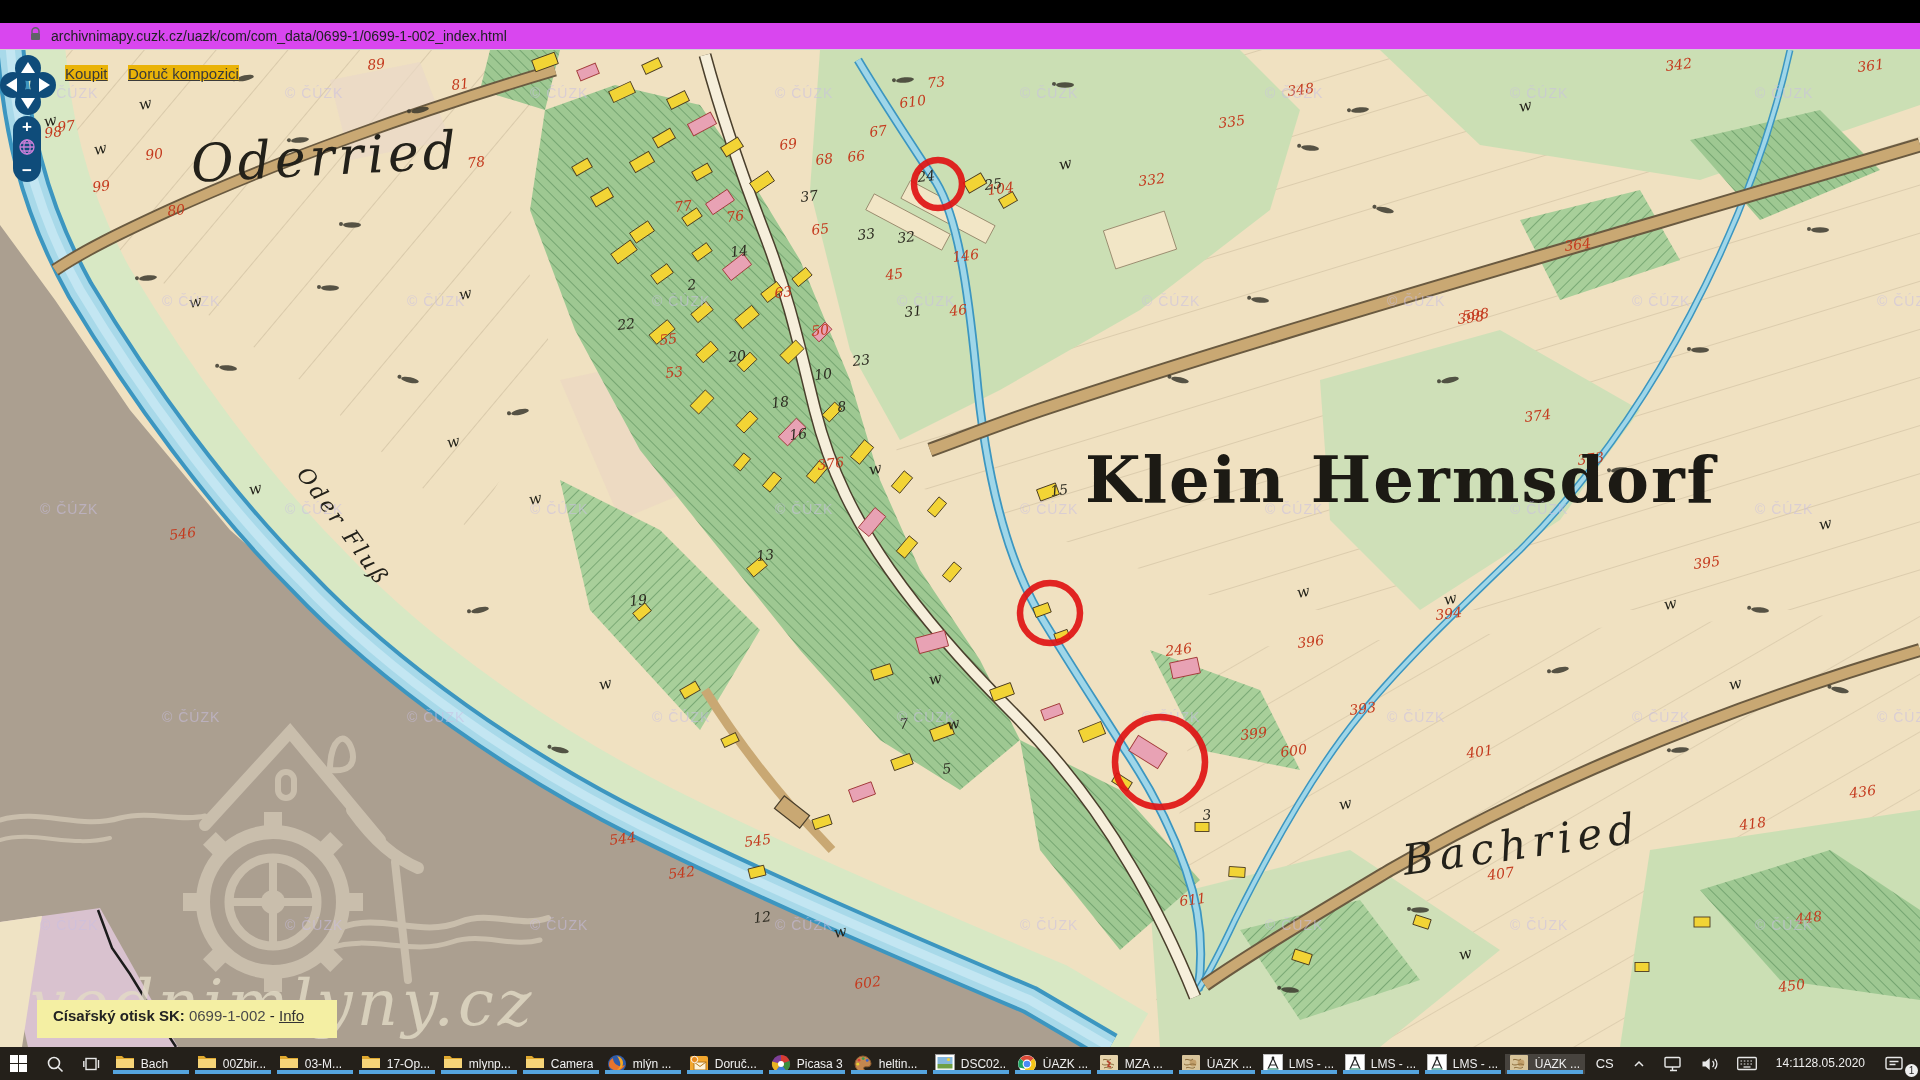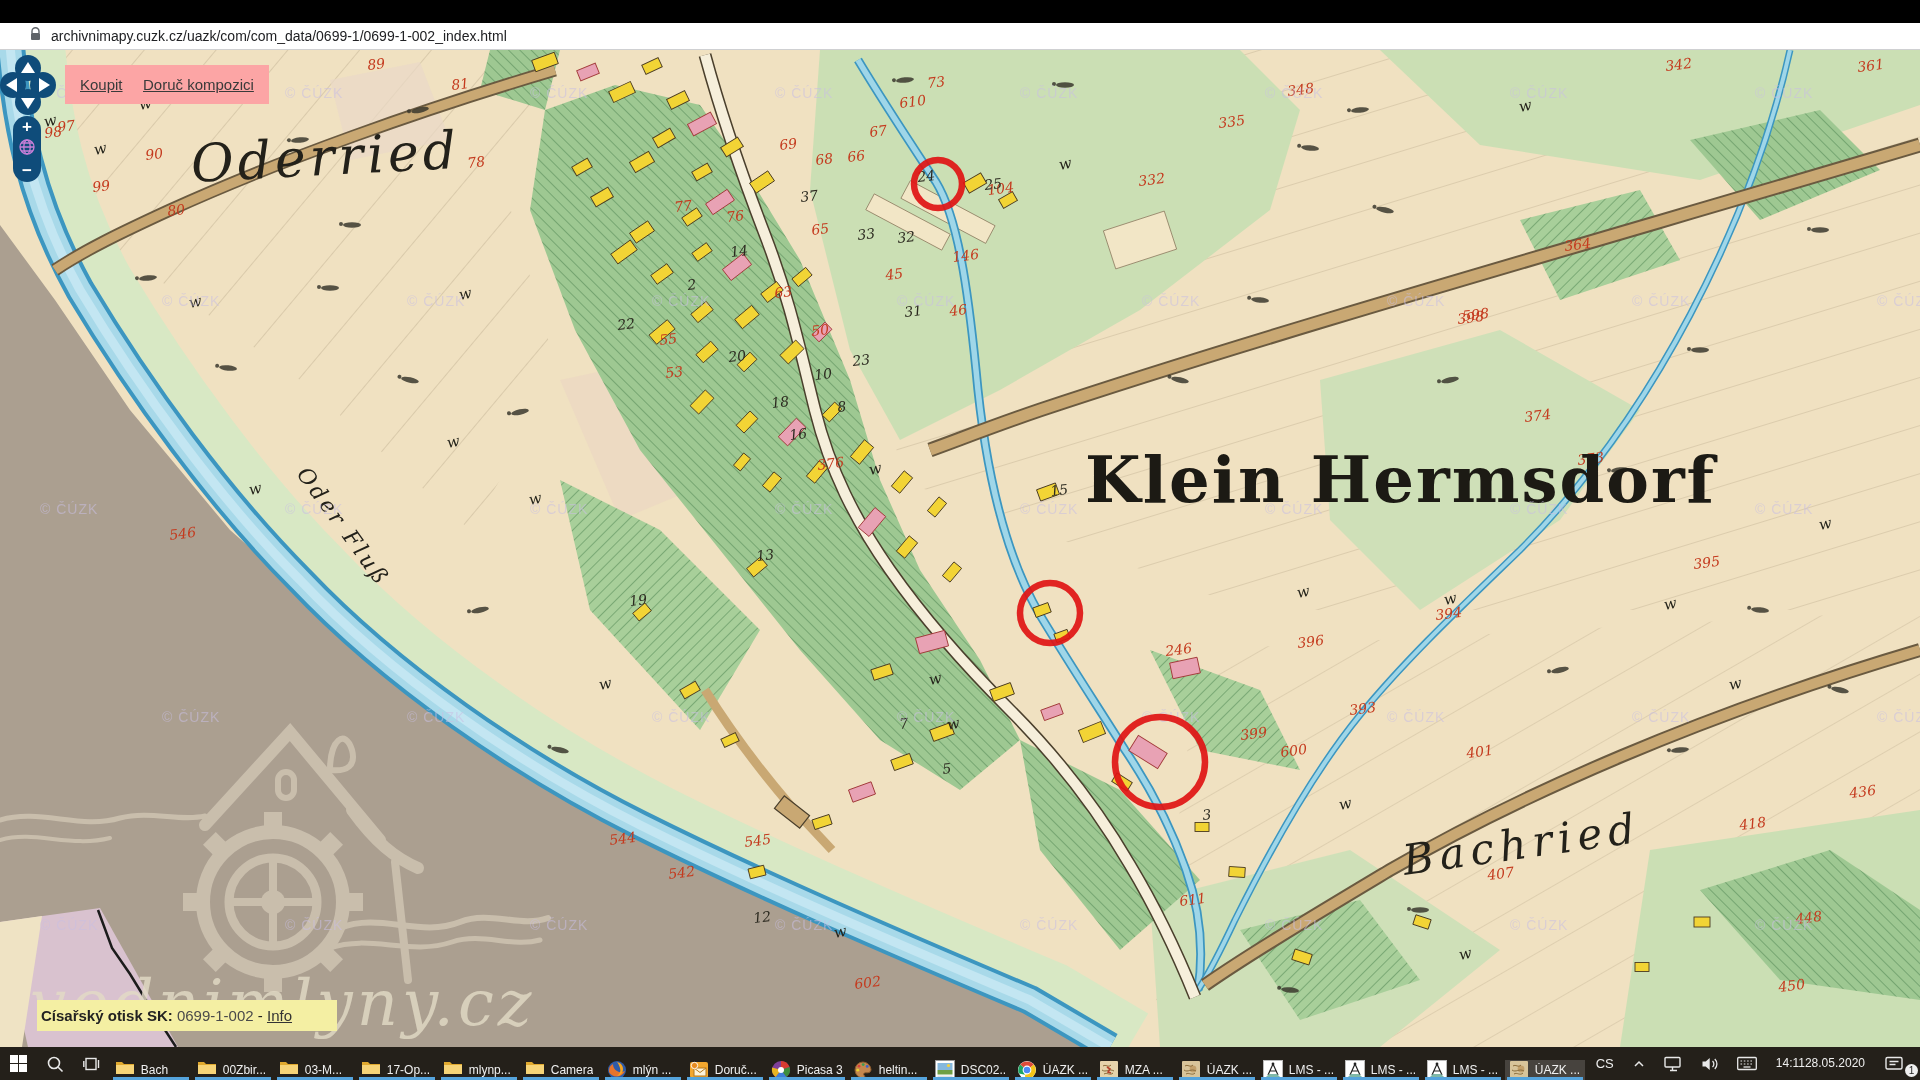--- a/index.html
+++ b/index.html
@@ -8,21 +8,21 @@
 
   
   #titlebar{position:absolute;left:0;top:0;width:1920px;height:23px;background:#dfe2e7;
     border-bottom:1px solid #b4b7bb;display:flex;align-items:center;box-sizing:border-box;}
   #favicon{width:13px;height:15px;margin:0 8px 0 7px;background:#c8a96a;border:1px solid #8a7442;
     box-shadow:inset 2px 2px 0 #b5944f, inset -2px -3px 0 #d8bc80;}
   #wintitle{font-size:12.5px;color:#1d1f21;}
   .winbtn{position:absolute;top:0;width:45px;height:22px;text-align:center;line-height:22px;
     font-size:13px;color:#333;cursor:default;}
   #btn-min{left:1781px;} #btn-restore{left:1827px;} #btn-close{left:1873px;}
-  #toolbar{position:absolute;left:0;top:23px;width:1920px;height:27px;background:#ffffff;
+  #toolbar{position:absolute;left:0;top:23px;width:1920px;height:27px;background:#d946ef;
     border-bottom:1px solid #cfd0d2;display:flex;align-items:center;box-sizing:border-box;}
   #lockicon{margin:0 10px 0 30px;display:inline-block;}
   #urltext{font-size:14px;color:#202124;}
 
   
   #maparea{position:absolute;left:0;top:50px;width:1920px;height:997px;overflow:hidden;background:#f0e1c1;}
   #mapsvg{position:absolute;left:0;top:0;}
 
   .red-num{fill:#c43a1e;font:italic 14px "DejaVu Serif",serif;}
   .black-num{fill:#2c2a20;font:italic 14px "DejaVu Serif",serif;}
@@ -32,26 +32,26 @@
   .maplabel-print{fill:#1c1a14;font-weight:700;font-family:"DejaVu Serif",serif;letter-spacing:2px;}
 
   
   #panpad{position:absolute;left:4px;top:5px;width:48px;height:62px;}
   .pan-c{position:absolute;width:26px;height:26px;border-radius:50%;background:#0f4c7a;}
   .tri{position:absolute;width:0;height:0;}
   #zoompill{position:absolute;left:13px;top:66px;width:28px;height:66px;background:#0f4c7a;
     border-radius:14px;display:flex;flex-direction:column;align-items:center;justify-content:space-between;
     padding:4px 0;box-sizing:border-box;}
   .pill-glyph{color:#fff;font-size:17px;font-weight:700;line-height:14px;}
-  .linkchip{position:absolute;top:15px;height:39px;background:#fca5a5;display:flex;align-items:center;
-    padding:0 15px;box-sizing:border-box;}
+  .linkchip{position:absolute;top:15px;height:16px;background:#eab308;display:flex;align-items:center;
+    padding:0 0;box-sizing:border-box;}
   .linkchip a{font-size:15px;color:#3a3a3a;text-decoration:underline;}
   #chip-buy{left:65px;} #chip-save{left:128px;}
-  #footerchip{position:absolute;left:37px;top:950px;width:300px;height:31px;background:#f4efa3;
-    font-size:15px;line-height:31px;color:#222;padding-left:4px;box-sizing:border-box;white-space:nowrap;}
+  #footerchip{position:absolute;left:37px;top:950px;width:300px;height:38px;background:#f4efa3;
+    font-size:15px;line-height:31px;color:#222;padding-left:16px;box-sizing:border-box;white-space:nowrap;}
   #footerchip b{font-weight:700;} #footerchip .val{color:#4a4a4a;}
   #footerchip a{color:#333;text-decoration:underline;}
 
   
   #taskbar{position:absolute;left:0;top:1047px;width:1920px;height:33px;background:#24201a;
     display:flex;align-items:stretch;}
   .tb-sys{width:44px;display:flex;align-items:center;justify-content:center;}
   .tb-app{position:relative;width:80px;margin-right:2px;display:flex;align-items:center;
     padding:0 4px;box-sizing:border-box;}
   .tb-app.active{background:rgba(255,255,255,.16);}
@@ -595,21 +595,21 @@
       <circle cx="8" cy="8" r="5.5" fill="none" stroke="#e8e8e8" stroke-width="1.6"></circle>
       <line x1="12.2" y1="12.2" x2="16.5" y2="16.5" stroke="#e8e8e8" stroke-width="1.6"></line>
         </svg>
   </div>
   <div class="tb-sys">
     <svg width="18" height="18" viewBox="0 0 18 18">
       <rect x="3" y="3.5" width="10" height="11" fill="none" stroke="#e8e8e8" stroke-width="1.4"></rect>
       <path d="M15.5 5 v8 M0.8 6 v6" stroke="#e8e8e8" stroke-width="1.4"></path>
         </svg>
   </div>
-  <div id="tb-apps" style="display:flex;align-items:flex-end;">
+  <div id="tb-apps" style="display:flex;align-items:center;">
         <div class="tb-app">
           <span class="tb-icon"><svg viewBox="0 0 20 16" width="20" height="16">
               <path d="M1 2 h6 l2 2 h10 v10 h-18 z" fill="#e0a92f"></path>
               <path d="M1 5 h18 v9 h-18 z" fill="#f6d478"></path>
             </svg></span>
     <span class="tb-label">Bach</span>
           <span class="ul"></span>
         </div>
         <div class="tb-app">
           <span class="tb-icon"><svg viewBox="0 0 20 16" width="20" height="16">

